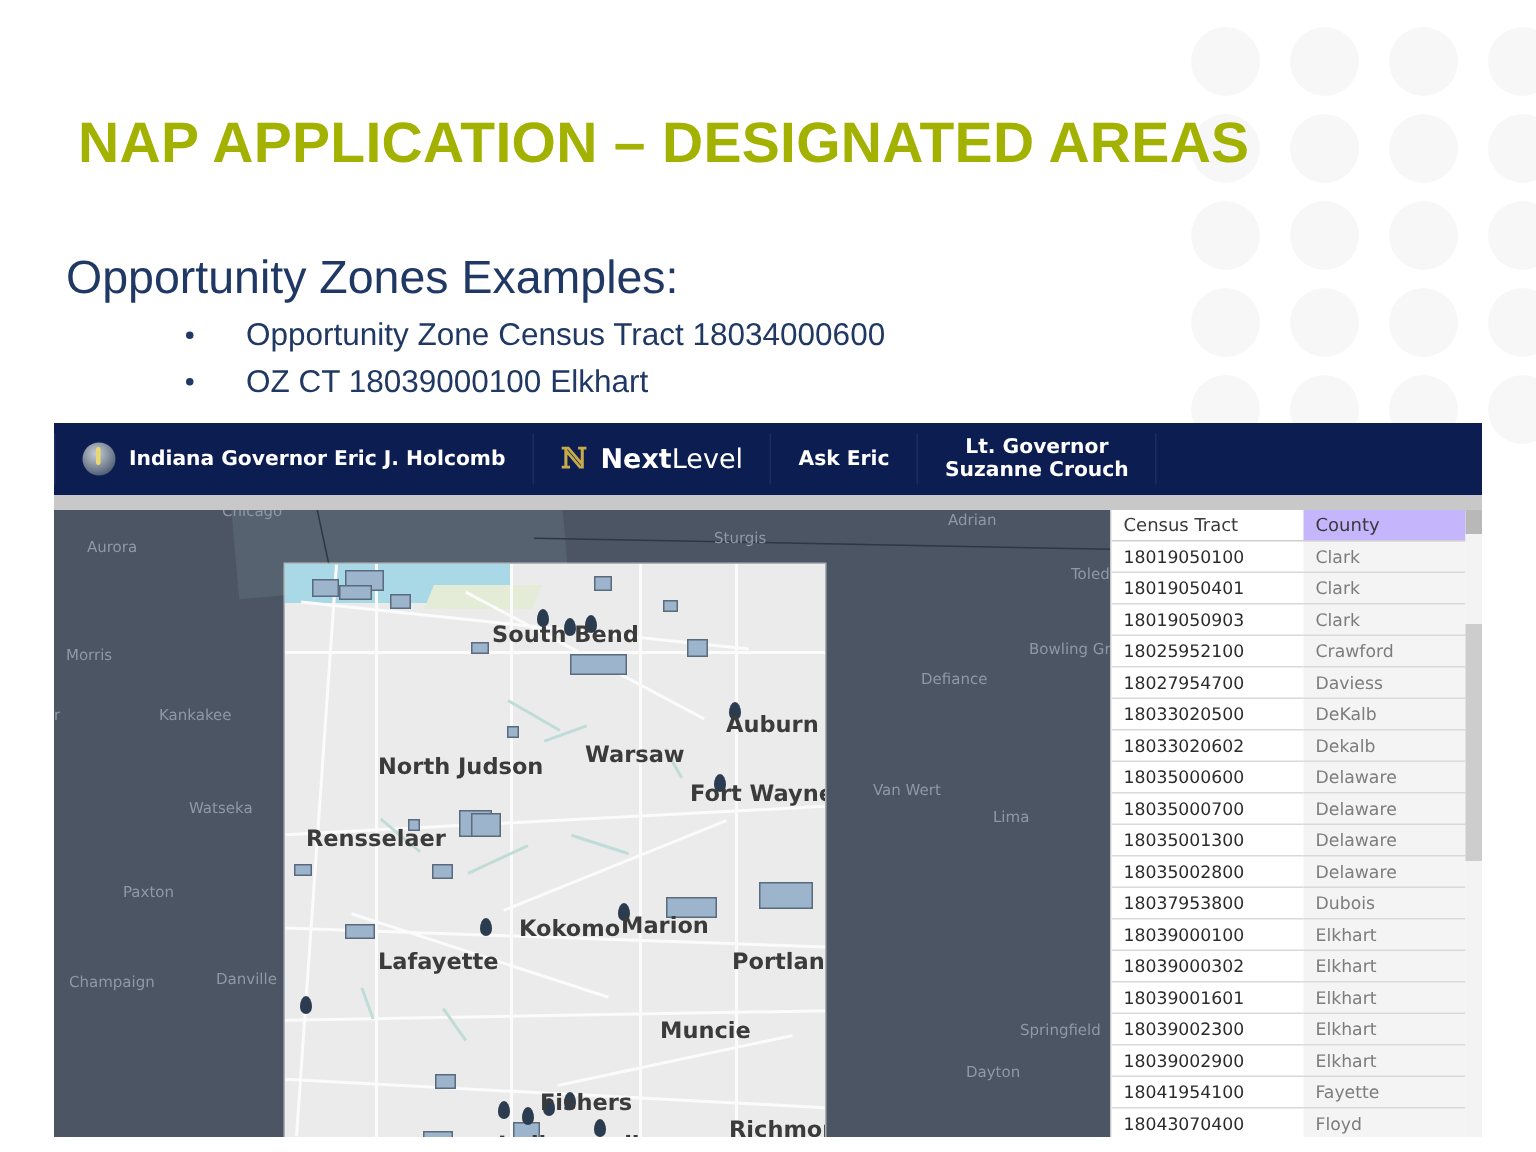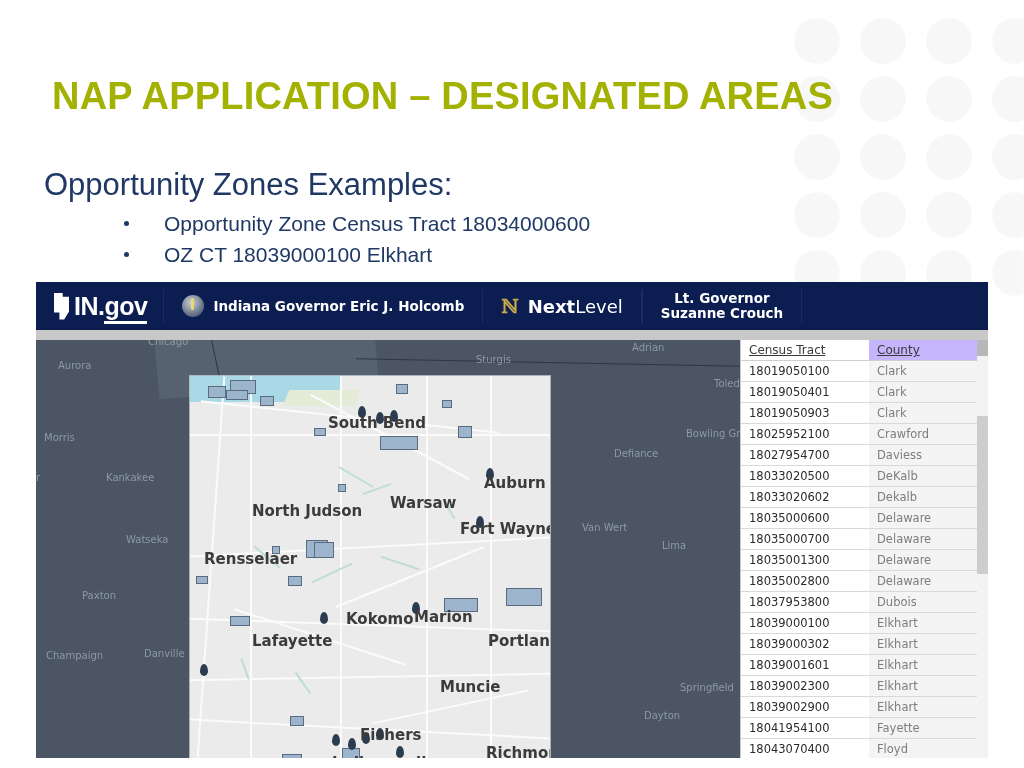--- a/index.html
+++ b/index.html
@@ -266,21 +266,20 @@
     border-bottom: 1px solid #d9d9d9;
     height: 20px;
     white-space: nowrap;
   }
   table.ct th {
     color: #3a3a3a;
     font-weight: normal;
     font-size: 12px;
     background: #ffffff;
     border-bottom: 1px solid #cfcfcf;
-    text-decoration: underline;
   }
   table.ct td.tract { color: #2b2b2b; width: 128px; background: #ffffff; }
   table.ct td.county { color: #7d7d7d; background: #f4f4f4; }
   table.ct tr th.county-h { background: #c4b5fd; }
   .scroll-track {
     position: absolute;
     right: 0px; top: 0px;
     width: 11px; height: 418px;
     background: #f3f3f3;
     z-index: 8;
@@ -448,35 +447,34 @@
           <div class="light-label" style="left: 170px; top: 350px;">Fishers</div>
           <div class="light-label" style="left: 142px; top: 378px;">Indianapolis</div>
           <div class="light-label" style="left: 296px; top: 368px;">Richmond</div>
         </div>
     </div>
 
     <div class="clipped-heading">Opportunity Zones</div>
     <div class="page-strip"></div>
 
     <div class="navbar">
-      <div class="nav-logo">
-        <span class="in-shape"></span>
-        <span class="logo-text"><span>IN.</span><span class="gov">gov</span></span>
-      </div>
       <div class="nav-sep"></div>
       <div class="nav-item">
         <span class="seal-icon"></span>
         <span>Indiana Governor Eric J. Holcomb</span>
       </div>
       <div class="nav-sep"></div>
       <div class="nav-item">
         <span class="nl-icon">ℕ</span>
         <span class="nl-text"><b>Next</b><span>Level</span></span>
       </div>
       <div class="nav-sep"></div>
+      <div class="nav-item">
+        <span>Ask Eric</span>
+      </div>
       <div class="nav-sep"></div>
       <div class="nav-item">
         <span>Lt. Governor
 Suzanne Crouch</span>
       </div>
       <div class="nav-sep"></div>
     </div>
 
     <div class="table-wrap">
       <table class="ct">

